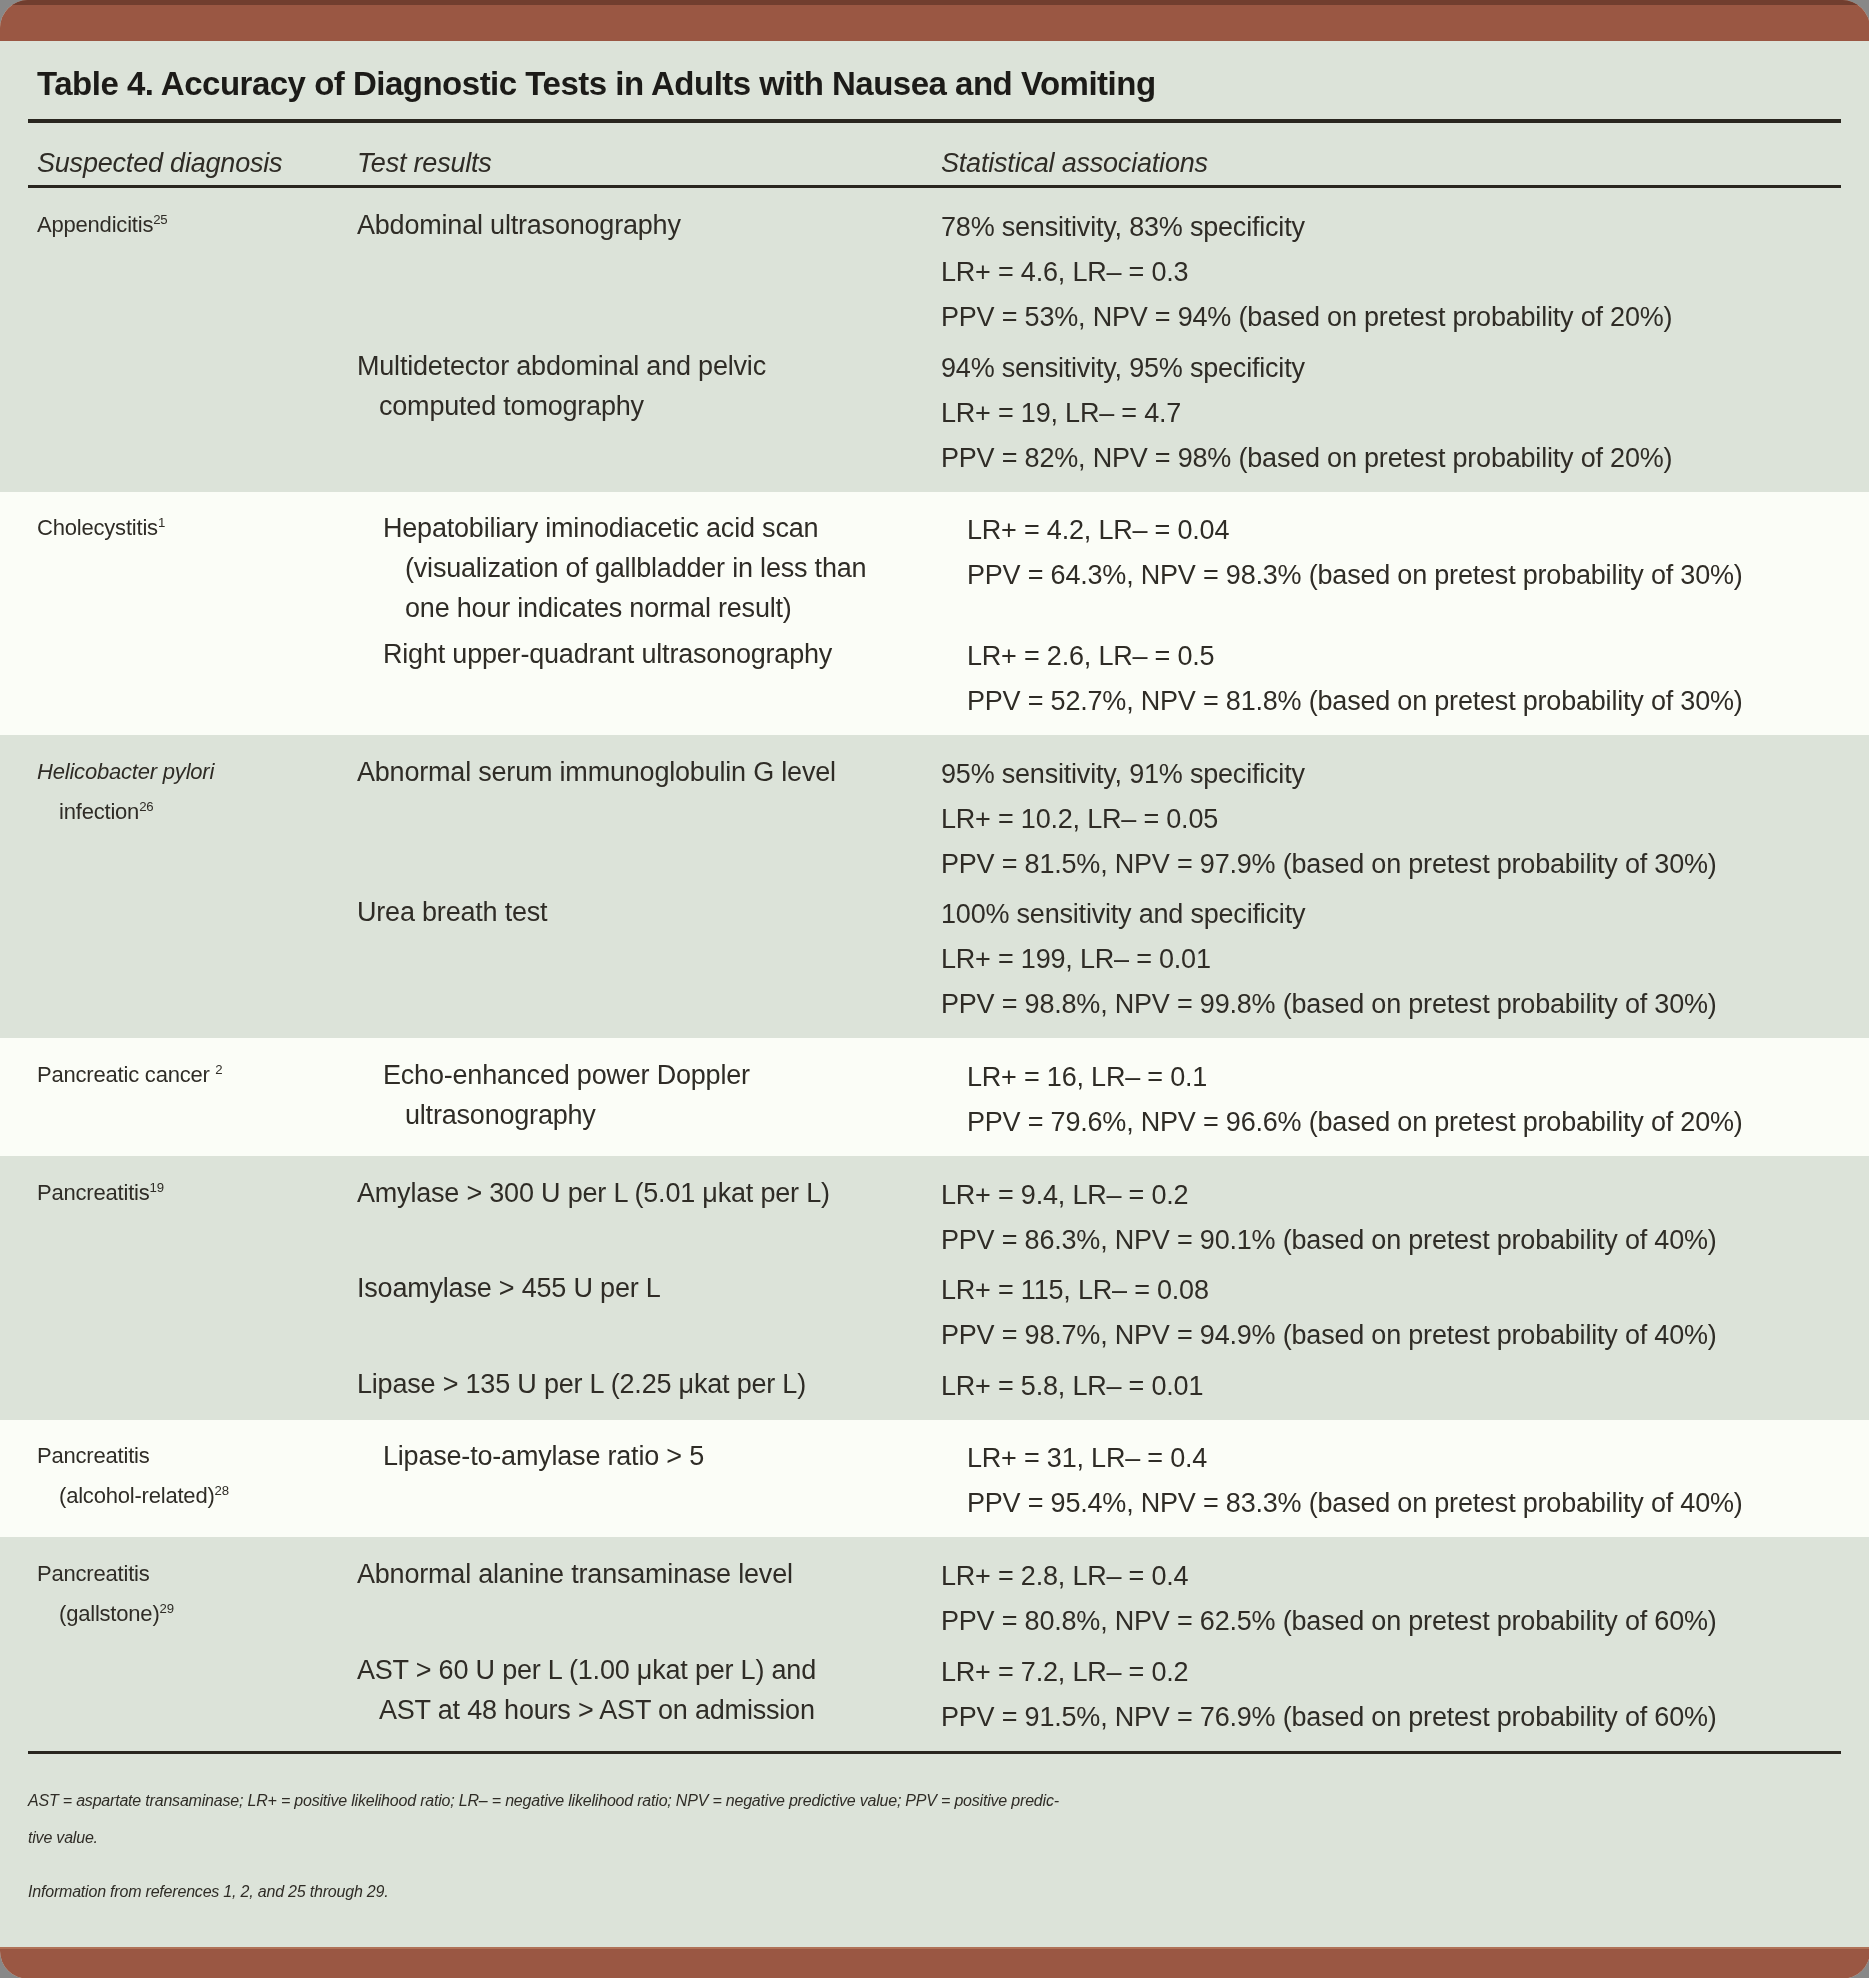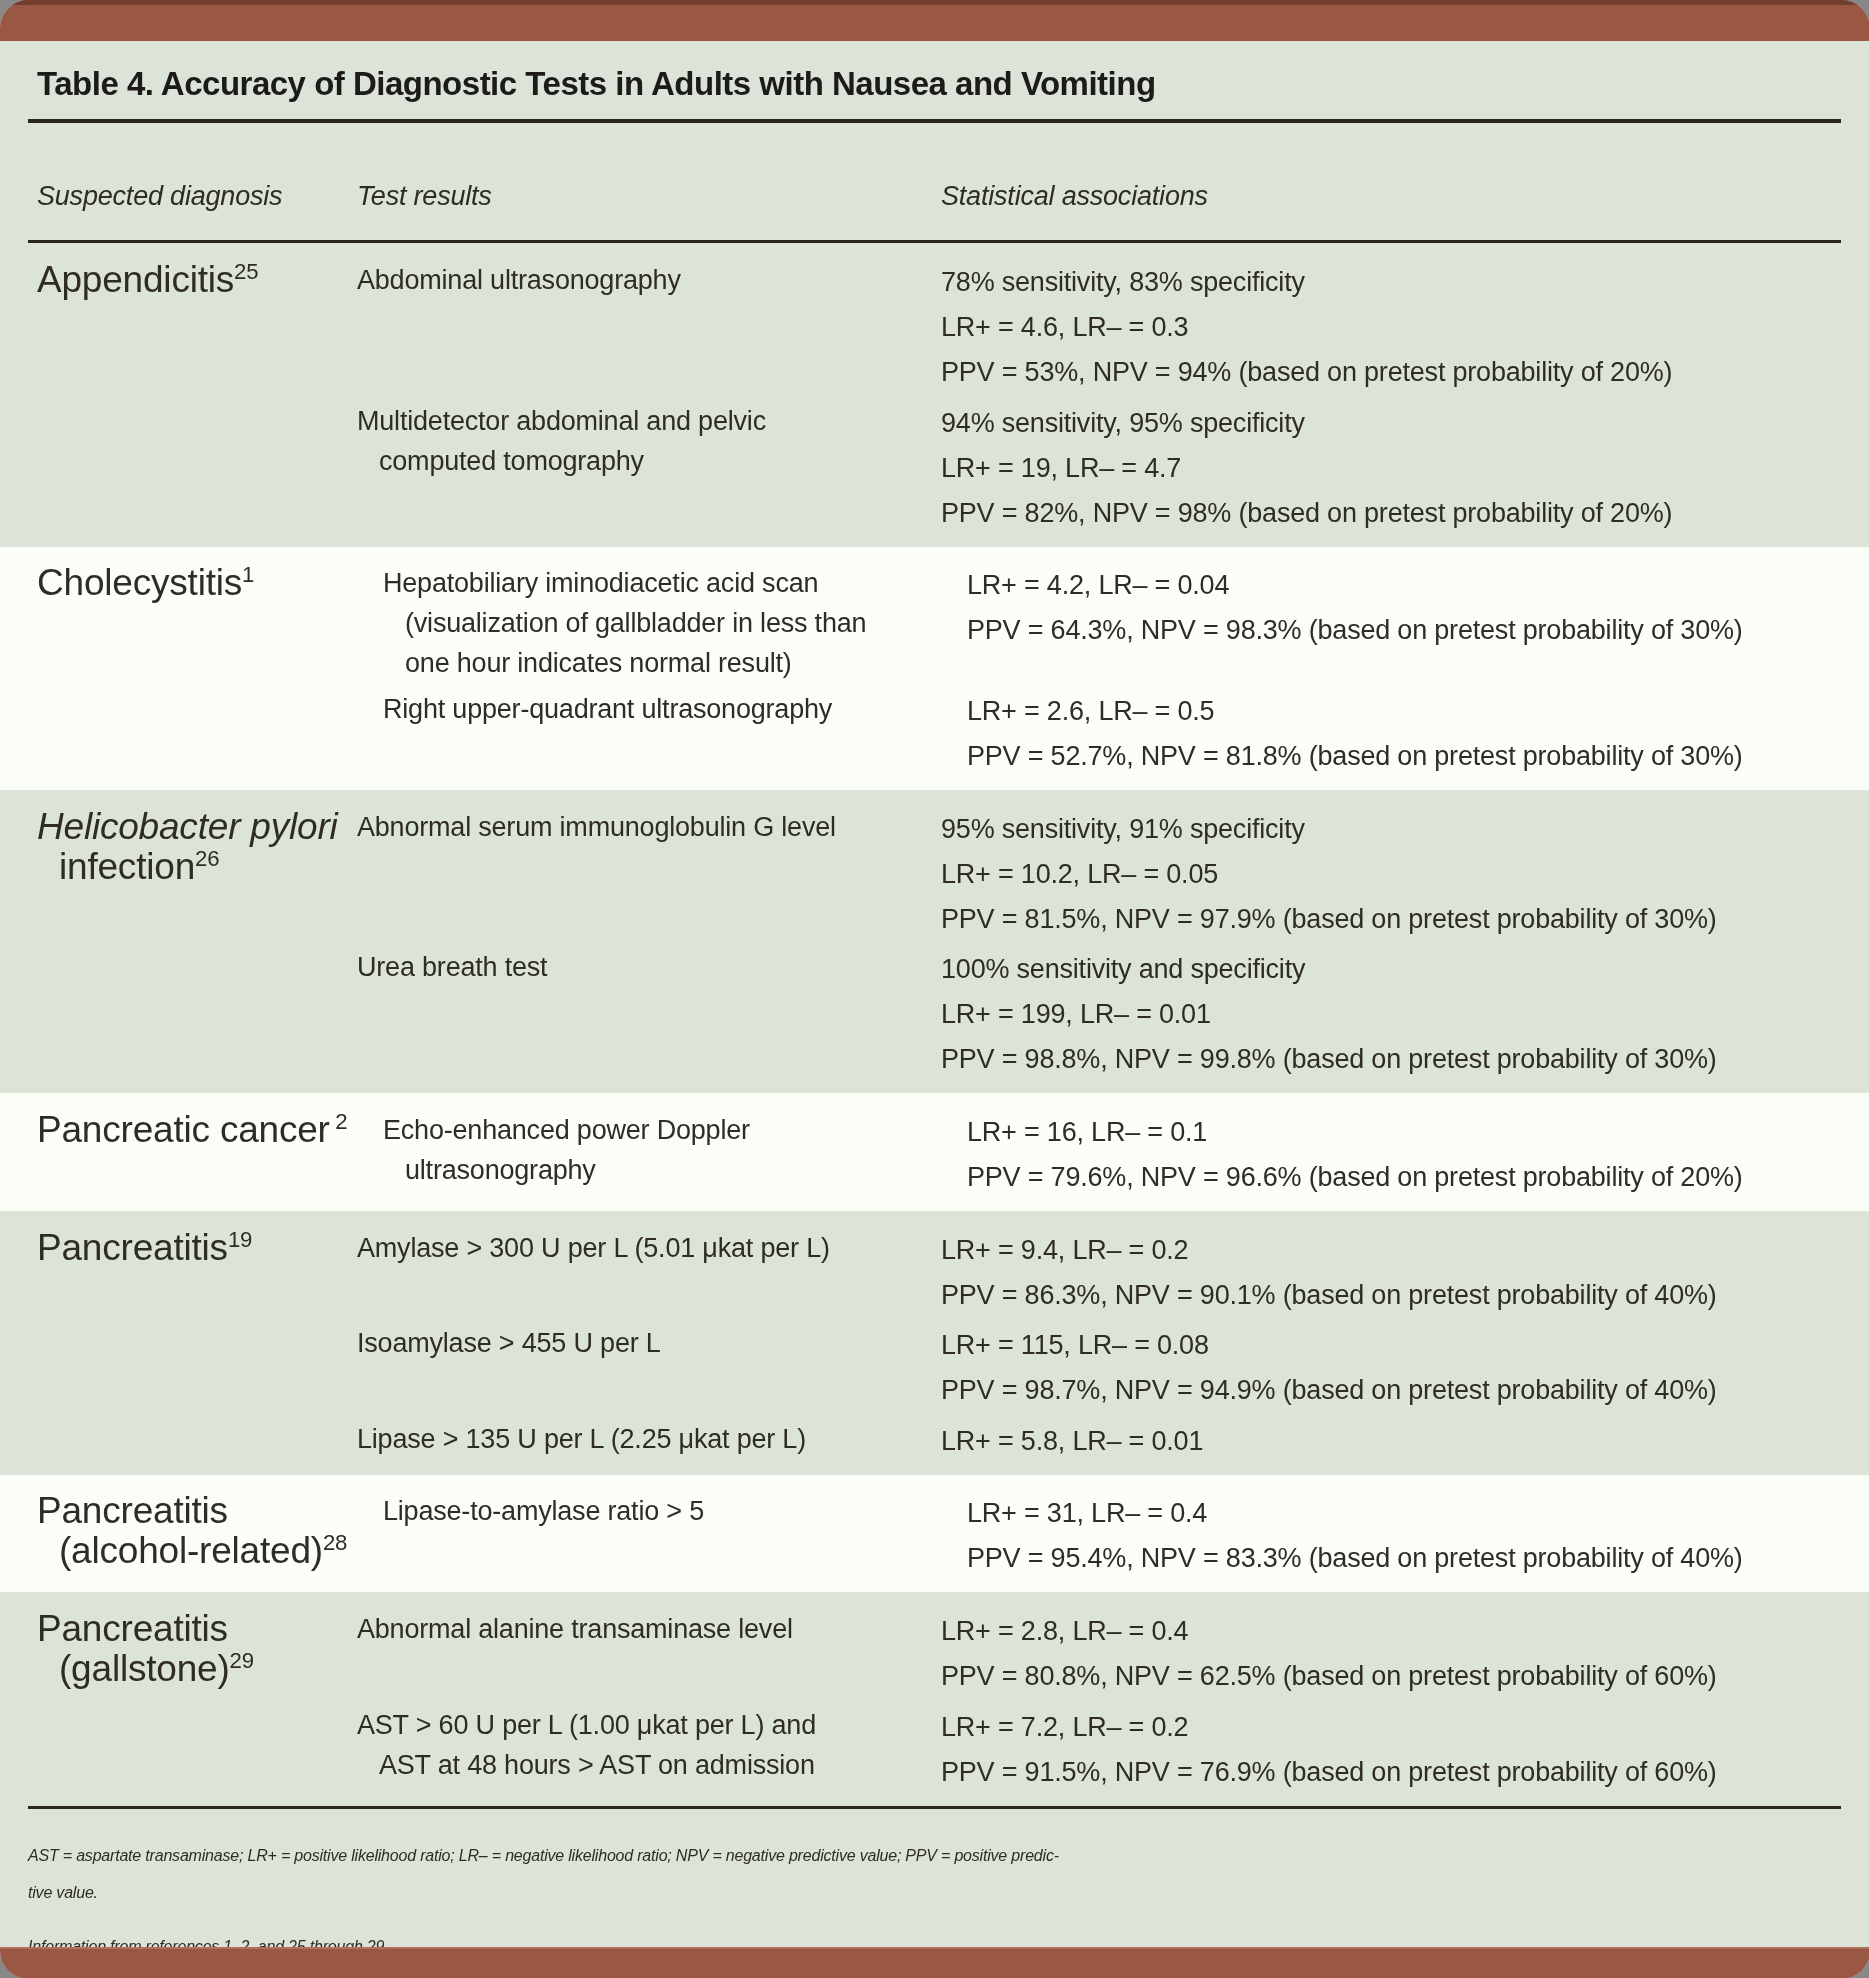--- a/index.html
+++ b/index.html
@@ -17,28 +17,28 @@
     color:var(--ink);
     overflow:hidden;
     letter-spacing:-0.2px;
     border-radius:28px;
   }
   .topbar{height:41px;background:var(--bar);border-top:5.6px solid var(--bar-edge);}
   .botbar{position:absolute;left:0;bottom:0;width:100%;height:32px;background:var(--bar);border-top:2.8px solid #b07258;}
   .title{padding:22px 37px 0 37px;font-size:33px;font-weight:700;color:var(--title-ink);letter-spacing:-0.5px;line-height:41px;}
   .rule{height:3.7px;background:var(--rule);margin:0 29px 0 28px;}
   .rule.r1{margin-top:15px;}
-  .colheads{display:flex;align-items:center;padding:24px 0 28px 0;font-style:italic;font-size:27px;line-height:32px;margin-top:33px;}
+  .colheads{display:flex;align-items:center;padding:24px 0 6px 0;font-style:italic;font-size:27px;line-height:32px;}
   .colheads .h1{width:357px;padding-left:37px;}
   .colheads .h2{width:584px;}
   .colheads .h3{flex:1;padding-right:28px;}
   .row{display:flex;padding:16.7px 0 11px 0;}
   .row.green{background:var(--green);}
   .row.white{background:var(--white);gap:26px;}
-  .c1{width:357px;padding-left:37px;font-size:37px;line-height:40px;}
+  .c1{width:357px;padding-left:37px;font-size:22px;line-height:40px;}
   .subs{flex:1;display:flex;flex-direction:column;}
   .sub{display:flex;margin-bottom:5.6px;}
   .sub:last-child{margin-bottom:0;}
   .sub .t{width:584px;font-size:27px;line-height:40px;}
   .sub .s{flex:1;padding-right:28px;font-size:27px;line-height:45px;}
   .cont{padding-left:22px;}
   .it{font-style:italic;}
   sup{font-size:0.60em;line-height:0;}
   sup.gap{margin-left:5.6px;}
   .footer{padding:28px 28px 0 28px;font-style:italic;font-size:16px;line-height:37px;color:var(--ink);}

